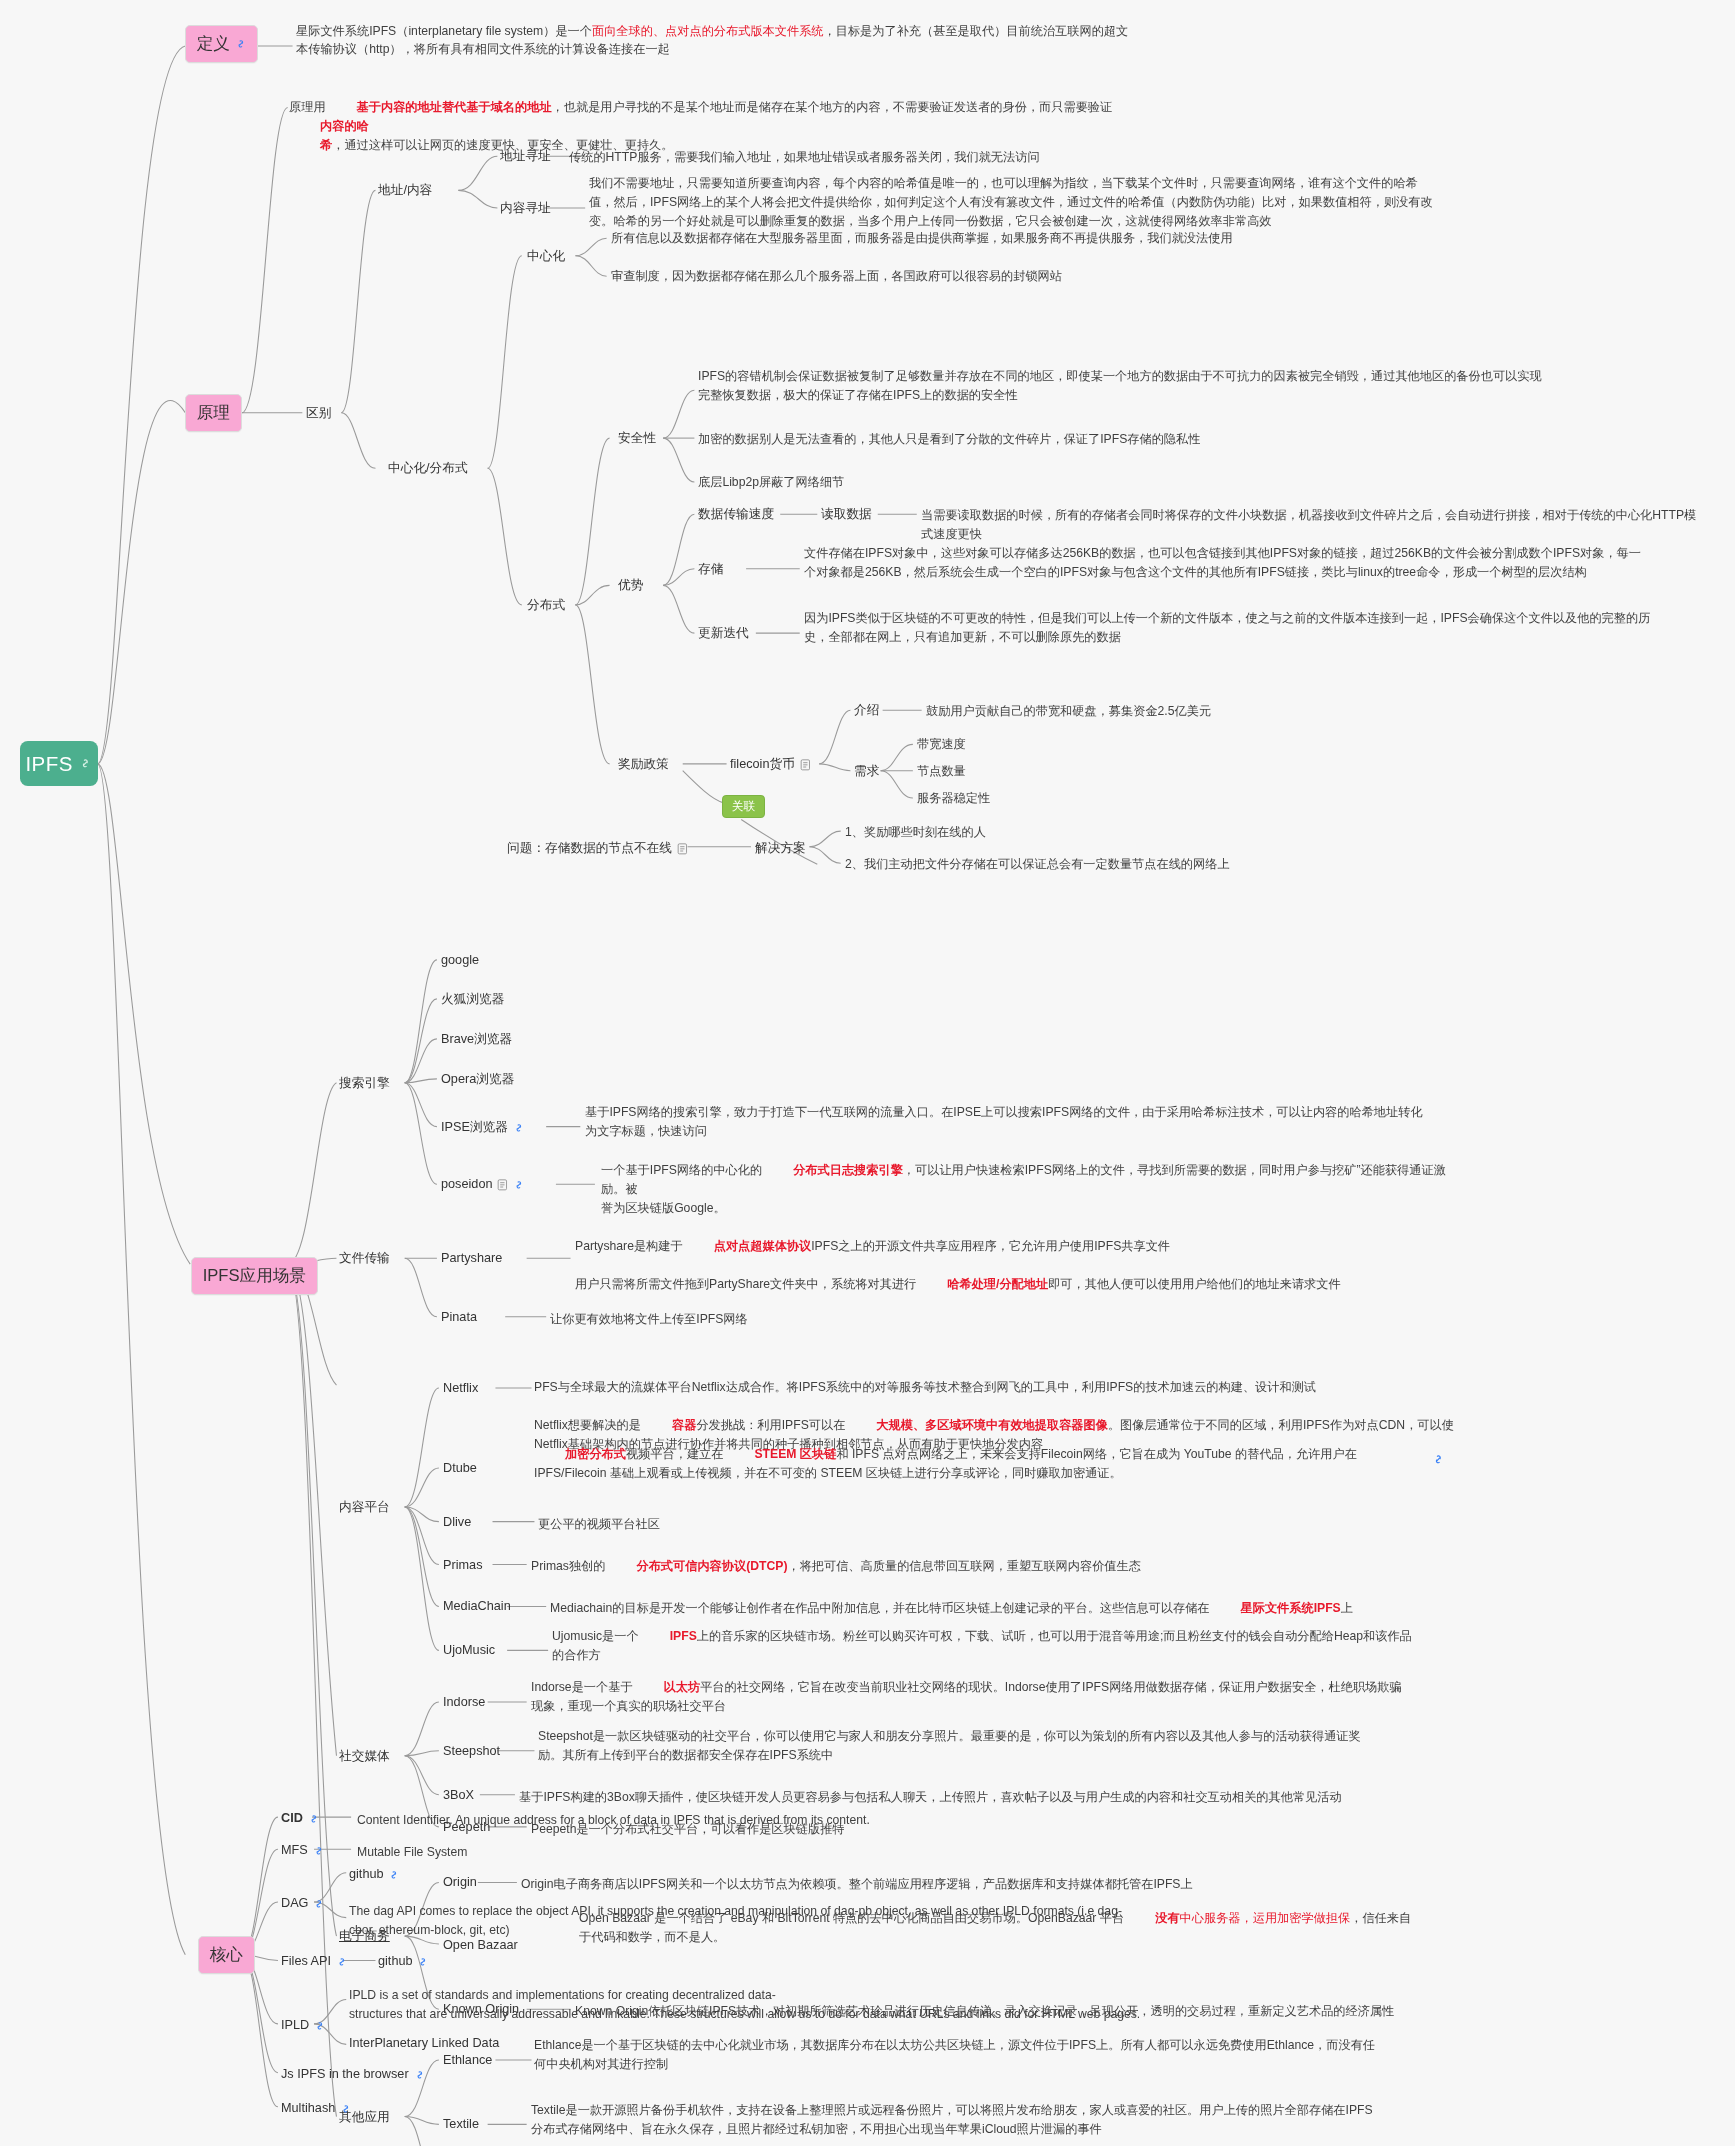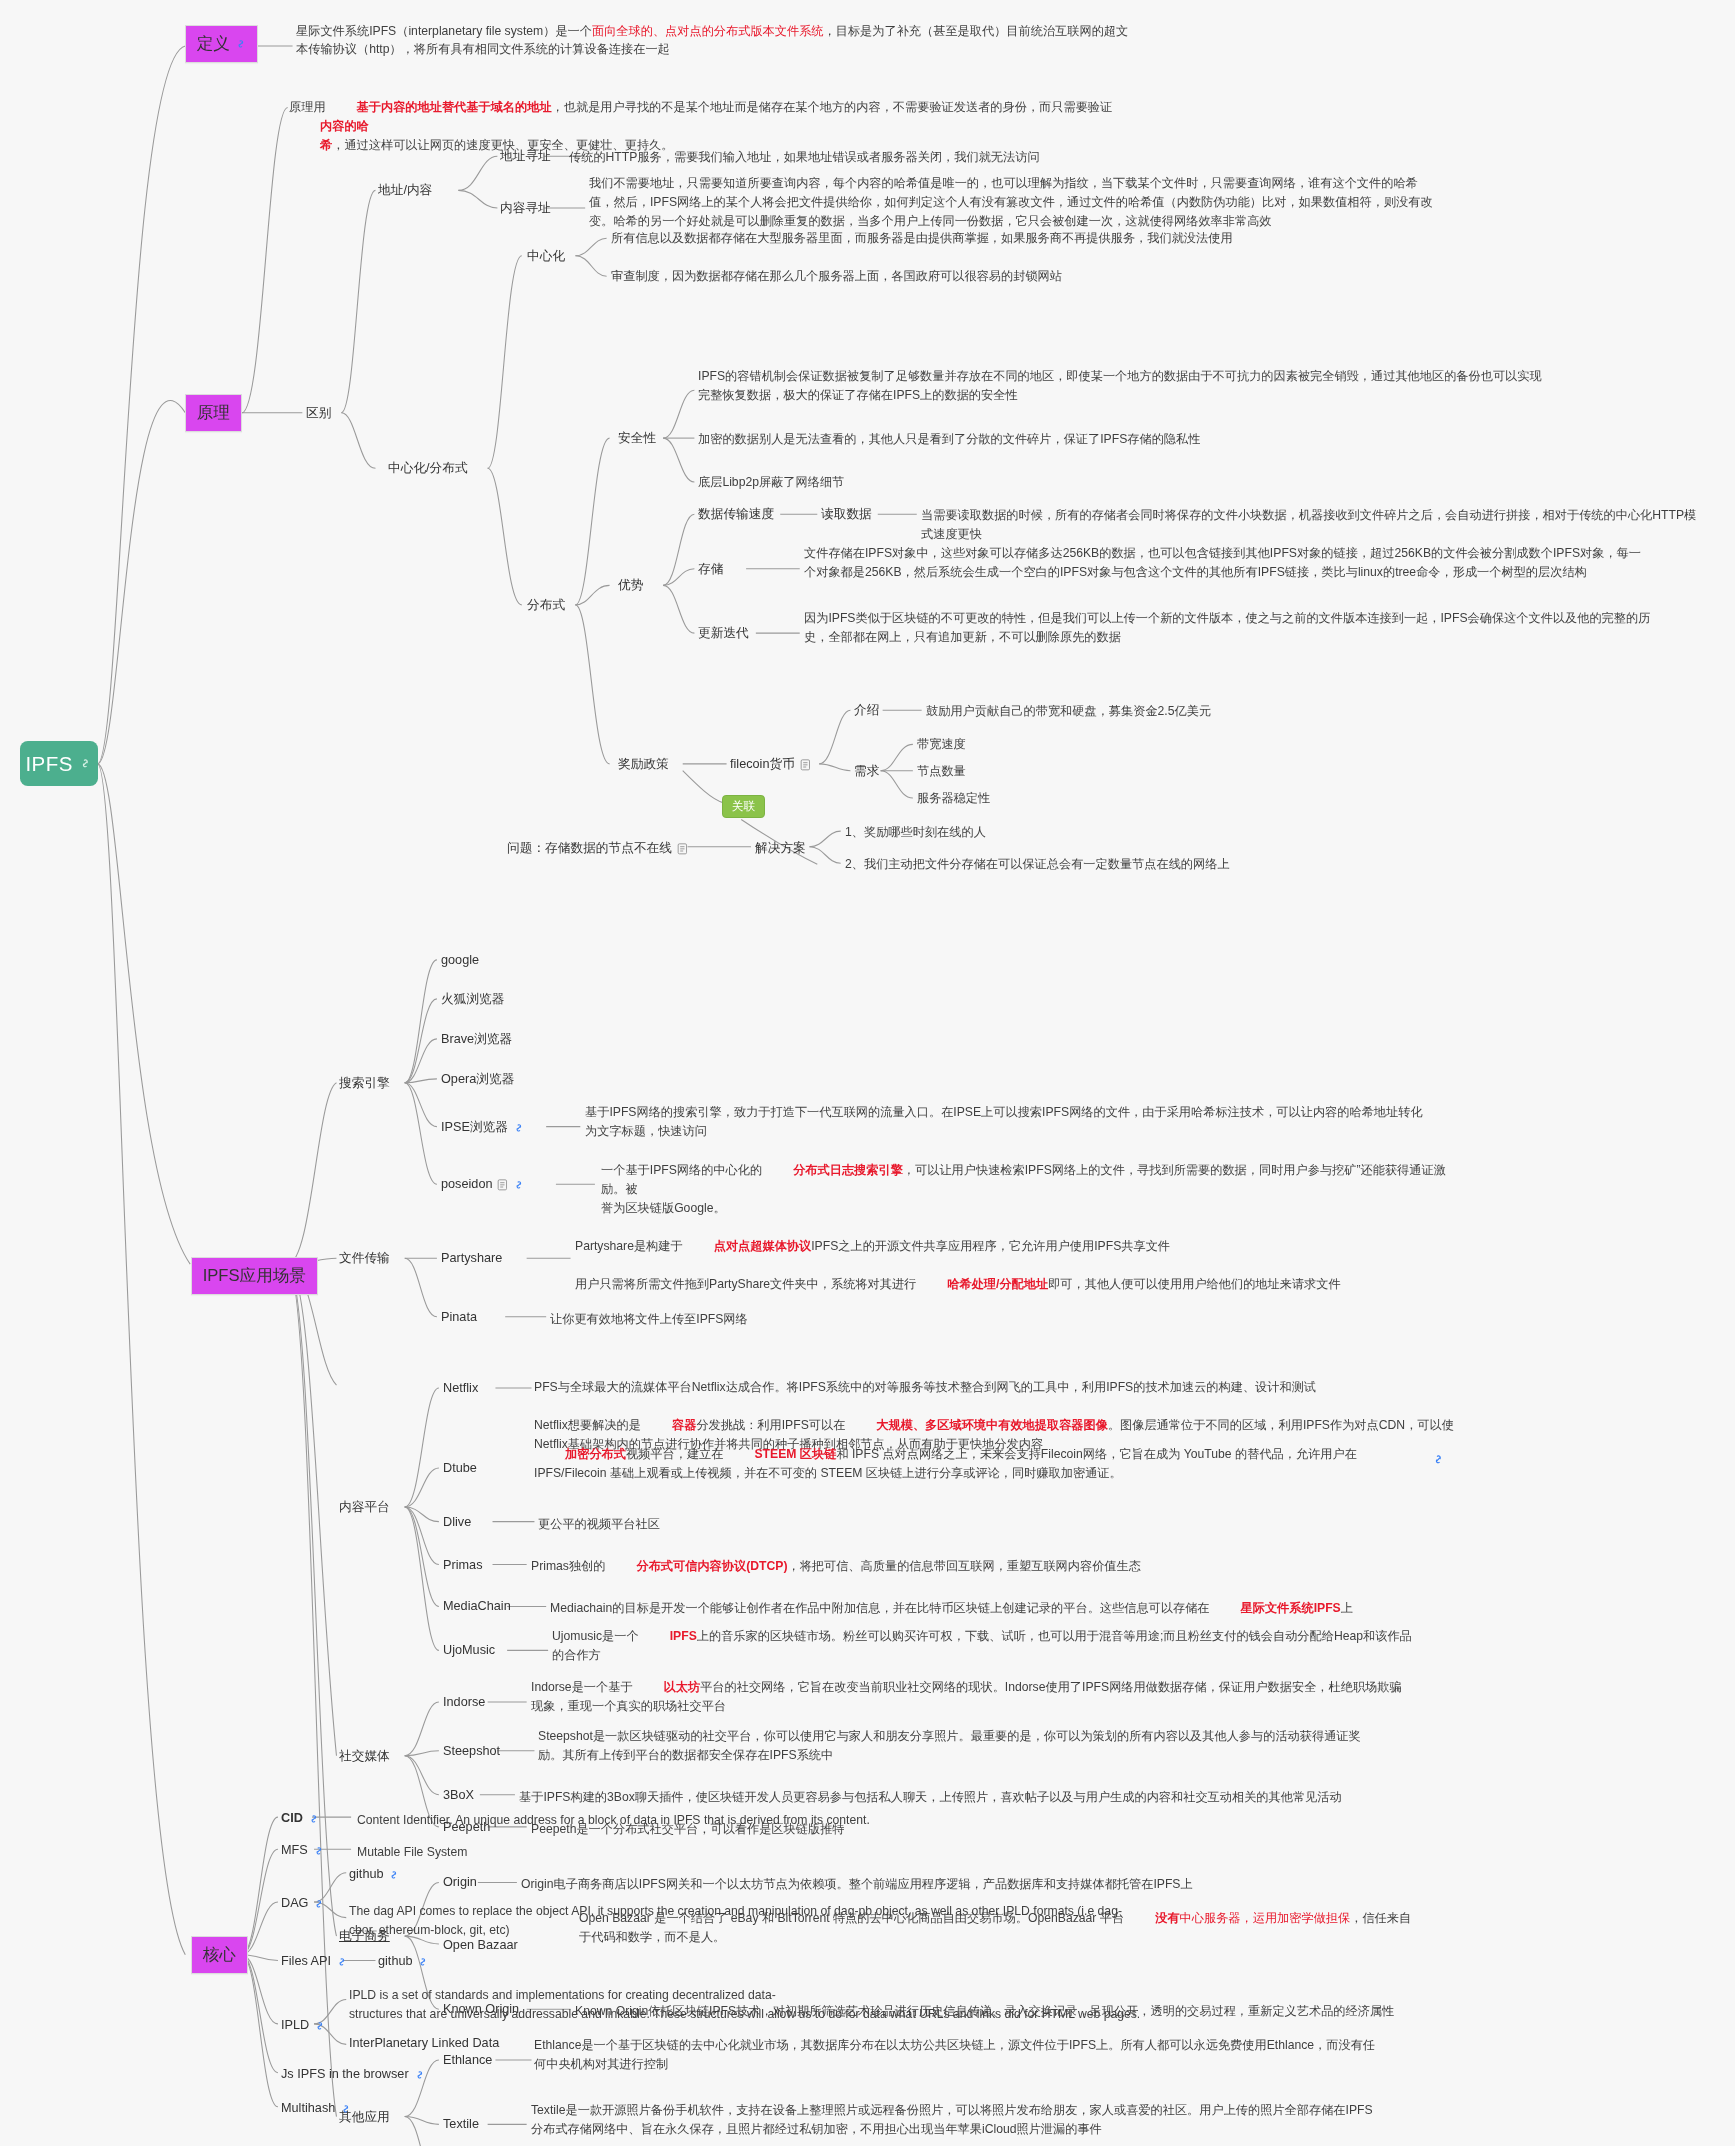--- a/index.html
+++ b/index.html
@@ -22,21 +22,21 @@
   .root{
     left:19.5px;top:741px;width:78px;height:45px;
     background:#4caf8e;border-radius:7.8px;
     color:#fff;font-size:20.5px;
     display:flex;align-items:center;justify-content:center;gap:5.9px;
   }
   .root .lbl{letter-spacing:0.5px;}
 
   
   .box1{
-    background:#d946ef;border:1px solid #dcdcdc;border-radius:0;
+    background:#f9a8d4;border:1px solid #dcdcdc;border-radius:5px;
     padding:6.8px 10.7px;font-size:16.6px;color:#333;
     display:flex;align-items:center;gap:4.9px;
     box-shadow:0 1px 1px rgba(0,0,0,.03);
   }
   .box-green{
     background:#8bc34a;border:1px solid #7cb342;border-radius:3.9px;
     color:#fff;font-size:11.7px;padding:2.9px 8.8px;display:inline-flex;align-items:center;
   }
 
   .t{font-size:12.2px;line-height:1.55;color:#3f3f3f;white-space:pre-wrap;}
@@ -380,21 +380,21 @@
 <div class="node t k" style="left:443px;top:2000px;"><span>Known Origin</span></div>
 <div class="node t" style="left:575px;top:2002px;width:975px;"><span>Known Origin依托区块链IPFS技术，对初期所筛选艺术珍品进行历史信息传递、录入交换记录，呈现公开，透明的交易过程，重新定义艺术品的经济属性</span></div>
 
 <div class="node t k" style="left:339px;top:2108px;"><span>其他应用</span></div>
 <div class="node t k" style="left:443px;top:2051px;"><span>Ethlance</span></div>
 <div class="node t" style="left:534px;top:2036px;width:936px;"><span>Ethlance是一个基于区块链的去中心化就业市场，其数据库分布在以太坊公共区块链上，源文件位于IPFS上。所有人都可以永远免费使用Ethlance，而没有任</span><br><span>何中央机构对其进行控制</span></div>
 
 <div class="node t k" style="left:443px;top:2115px;"><span>Textile</span></div>
 <div class="node t" style="left:531px;top:2101px;width:956px;"><span>Textile是一款开源照片备份手机软件，支持在设备上整理照片或远程备份照片，可以将照片发布给朋友，家人或喜爱的社区。用户上传的照片全部存储在IPFS</span><br><span>分布式存储网络中、旨在永久保存，且照片都经过私钥加密，不用担心出现当年苹果iCloud照片泄漏的事件</span></div>
 
-<div class="node box1" style="left:191px;top:1936px;">
+<div class="node box1" style="left:198px;top:1936px;">
   <span>核心</span>
 </div>
 
 <div class="node row" style="left:281px;top:1809px;font-weight:bold;">
   <span class="t k">CID</span>
   <span class="ic ic-link">
         <svg width="11.7" height="11.7" viewBox="0 0 16 16">
           <path d="M6 10 L10 6" stroke="#3b82f6" stroke-width="1.5" fill="none"></path>
           <path d="M6.5 4.5 a2.2 2.2 0 1 1 3.2 3" stroke="#3b82f6" stroke-width="1.5" fill="none"></path>
           <path d="M9.5 11.5 a2.2 2.2 0 1 1 -3.2 -3" stroke="#3b82f6" stroke-width="1.5" fill="none"></path>

